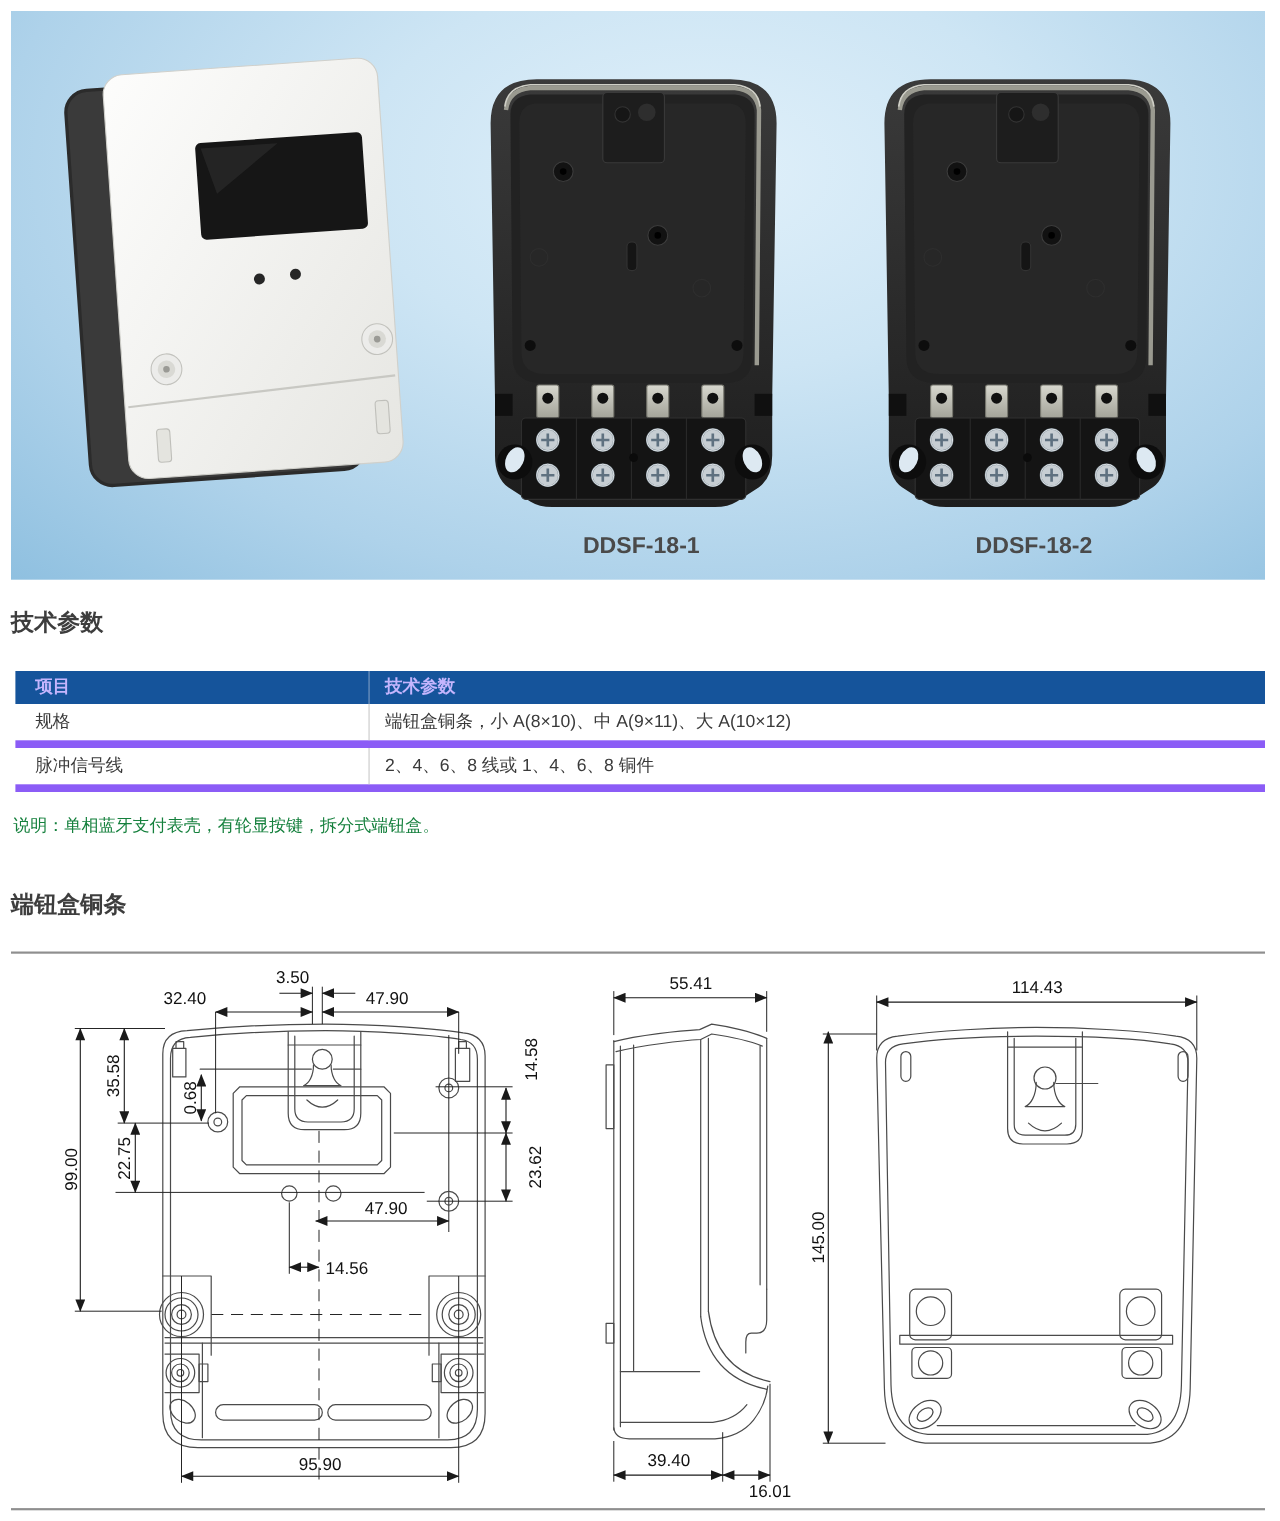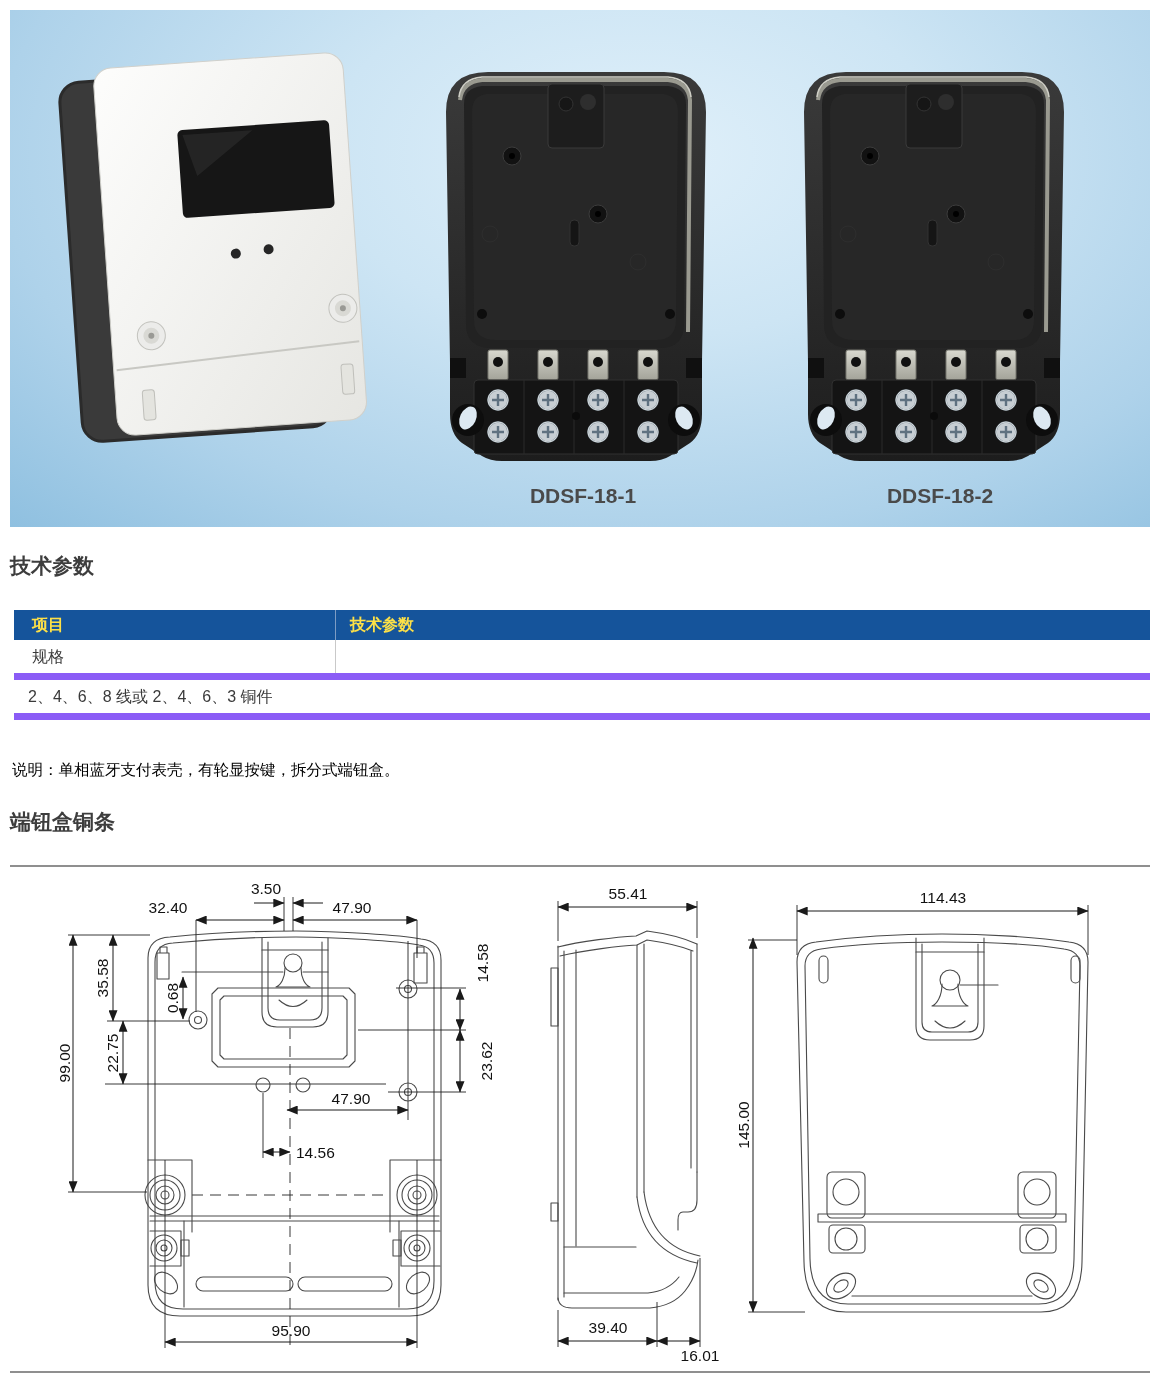--- a/index.html
+++ b/index.html
@@ -5,27 +5,27 @@
   html,body{margin:0;padding:0;background:#fff;}
   #page{position:relative;width:1164px;height:1383px;background:#fff;overflow:hidden;
         font-family:"Liberation Sans",sans-serif;}
   .banner{position:absolute;left:10px;top:10px;width:1140px;height:517px;
           background:radial-gradient(ellipse at 55% 28%, #e0f0fa 0%, #cde5f4 35%, #aed2ea 72%, #8fc0e0 100%);}
   .banner svg{position:absolute;left:0;top:0;}
   .sec-title{position:absolute;left:10px;font-size:21px;font-weight:bold;color:#3d3d3d;}
   .t-tech{top:552px;}
   .t-dim{top:808px;}
   .spec-table{position:absolute;left:14px;top:610px;width:1136px;font-size:16px;color:#3a3a3a;}
-  .t-head{display:flex;background:#15549b;color:#fde047;font-weight:bold;height:30px;line-height:30px;}
+  .t-head{display:flex;background:#15549b;color:#c4b5fd;font-weight:bold;height:30px;line-height:30px;}
   .t-head .c1{width:322px;box-sizing:border-box;padding-left:18px;border-right:1px solid #7d9cc4;}
   .t-head .c2{flex:1;padding-left:14px;}
   .t-row{display:flex;height:33px;line-height:33px;border-bottom:7px solid #8b5cf6;background:#fff;}
   .t-row .c1{width:322px;box-sizing:border-box;padding-left:18px;border-right:1px solid #c9c9c9;}
   .t-row .c2{flex:1;padding-left:14px;}
-  .note{position:absolute;left:12px;top:760px;font-size:15.5px;color:#000000;}
+  .note{position:absolute;left:12px;top:740px;font-size:15.5px;color:#15803d;}
   .divider{position:absolute;left:10px;width:1140px;height:2px;background:#8f8f8f;}
   .dv1{top:865px;} .dv2{top:1371px;}
   .drawings{position:absolute;left:0;top:868px;}
   .st{fill:none;stroke:#4a4a4a;stroke-width:1.1;stroke-linejoin:round;stroke-linecap:round;}
   .ext{fill:none;stroke:#222;stroke-width:0.9;}
   .dln{fill:none;stroke:#1a1a1a;stroke-width:1;}
   .dash{stroke-dasharray:11 7;}
   .dt{font-family:"Liberation Sans",sans-serif;font-size:15.5px;fill:#111;}
   .plabel{font-family:"Liberation Sans",sans-serif;font-size:21px;font-weight:bold;fill:#4a4a4a;}
 </style>
@@ -128,23 +128,25 @@
 
   <div class="sec-title t-tech">技术参数</div>
 
   <div class="spec-table">
     <div class="t-head">
       <div class="c1">项目</div>
       <div class="c2">技术参数</div>
     </div>
     <div class="t-row">
       <div class="c1">规格</div>
+      <div class="c2">端钮盒铜条，小 A(8×10)、中 A(9×11)、大 A(10×12)</div>
     </div>
     <div class="t-row">
-      <div class="c2">2、4、6、8 线或 2、4、6、3 铜件</div>
+      <div class="c1">脉冲信号线</div>
+      <div class="c2">2、4、6、8 线或 1、4、6、8 铜件</div>
     </div>
   </div>
 
   <div class="note">说明：单相蓝牙支付表壳，有轮显按键，拆分式端钮盒。</div>
 
   <div class="sec-title t-dim">端钮盒铜条</div>
   <div class="divider dv1"></div>
   <div class="divider dv2"></div>
 
   <svg class="drawings" width="1164" height="503" viewBox="0 868 1164 503">

